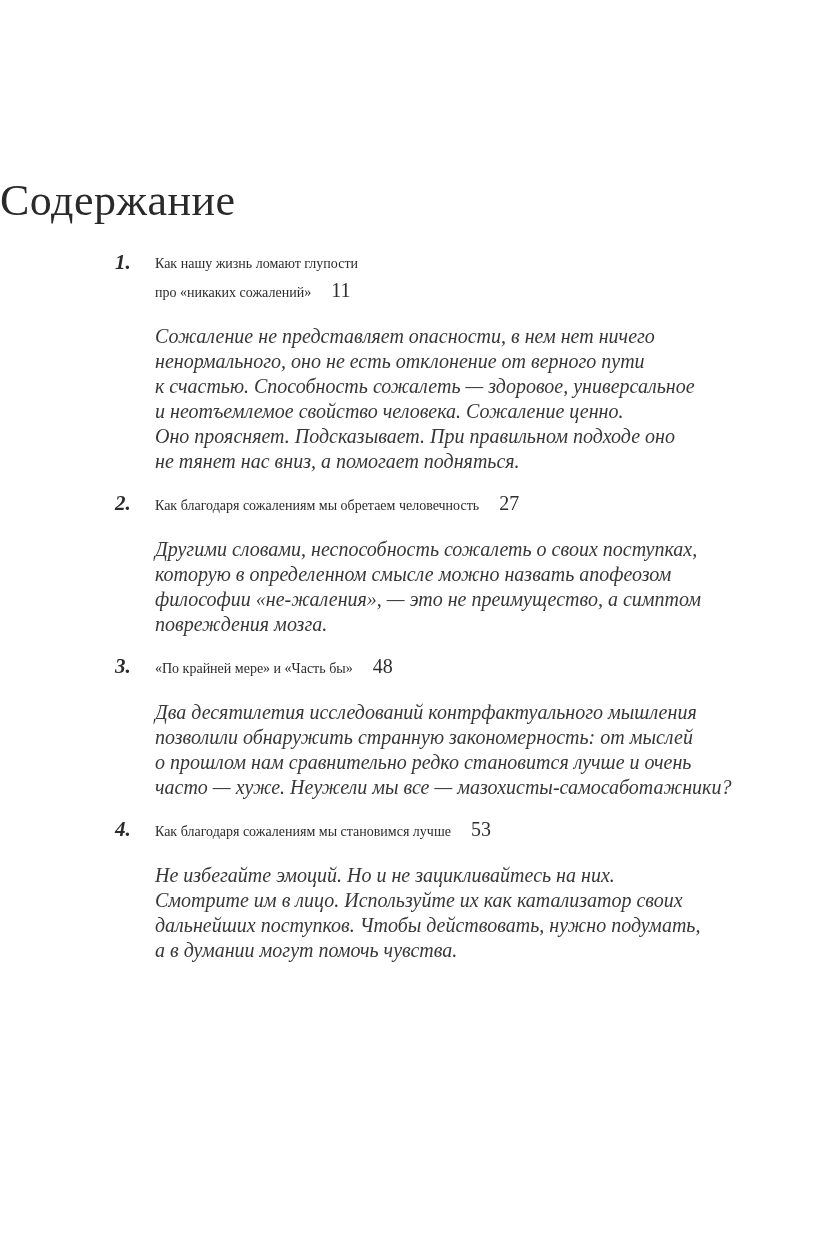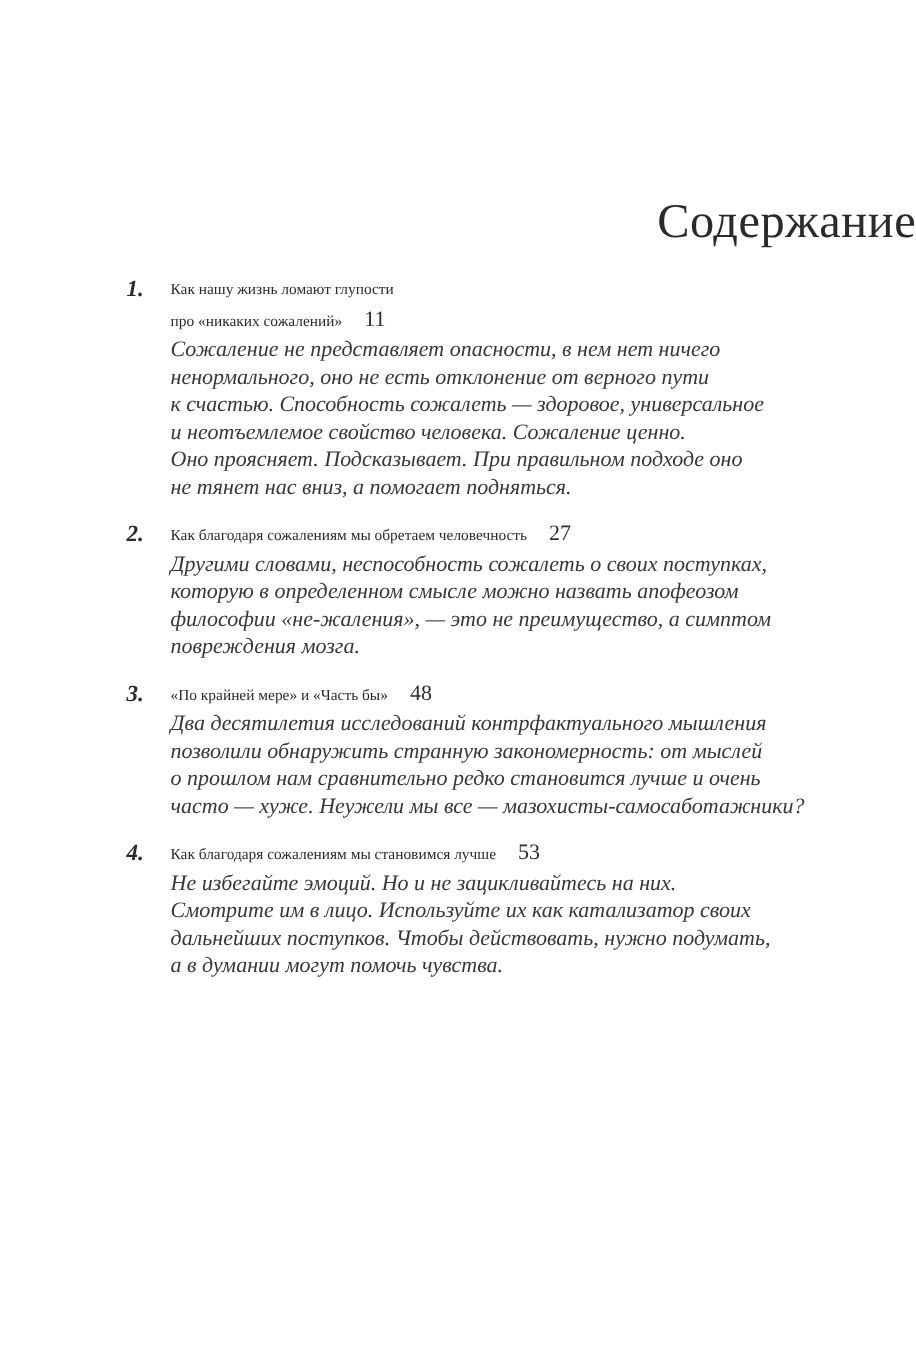--- a/index.html
+++ b/index.html
@@ -16,21 +16,21 @@
   }
   .page {
     width: 833px;
     height: 1240px;
     box-sizing: border-box;
     background: #ffffff;
   }
   .toc-title {
     margin: 0;
     padding-top: 176px;
-    text-align: right;
+    text-align: left;
     font-size: 44px;
     font-weight: 400;
     letter-spacing: 0.5px;
     color: #2a2a2a;
     line-height: 1.15;
   }
   .part-heading {
     margin: 166px 0 0 115px;
     font-family: "Liberation Sans", sans-serif;
     font-size: 20px;
@@ -68,21 +68,21 @@
     color: #2b2b2b;
     white-space: pre-line;
   }
   .entry-page {
     font-size: 20px;
     font-weight: 400;
     color: #2e2e2e;
     margin-left: 20px;
   }
   .entry-description {
-    margin-top: 0;
+    margin-top: 18px;
     font-size: 20px;
     font-style: italic;
     line-height: 25px;
     color: #373737;
     white-space: pre-line;
   }
 </style>
 </head>
 <body>
 

